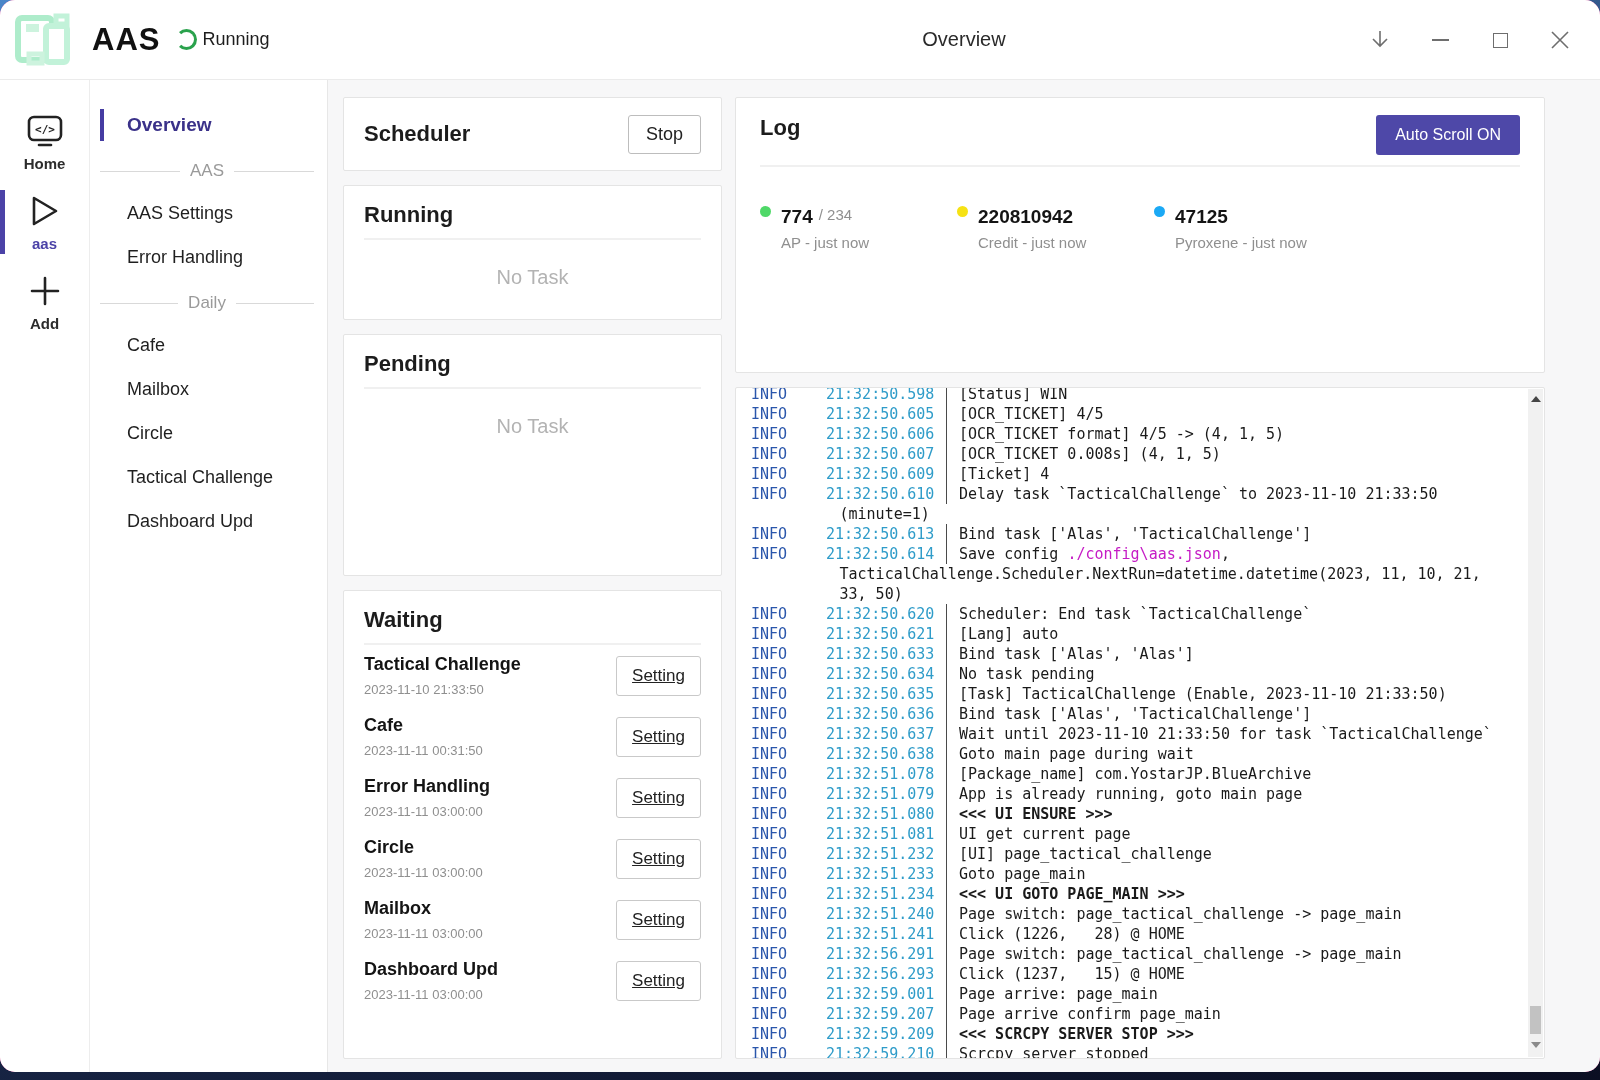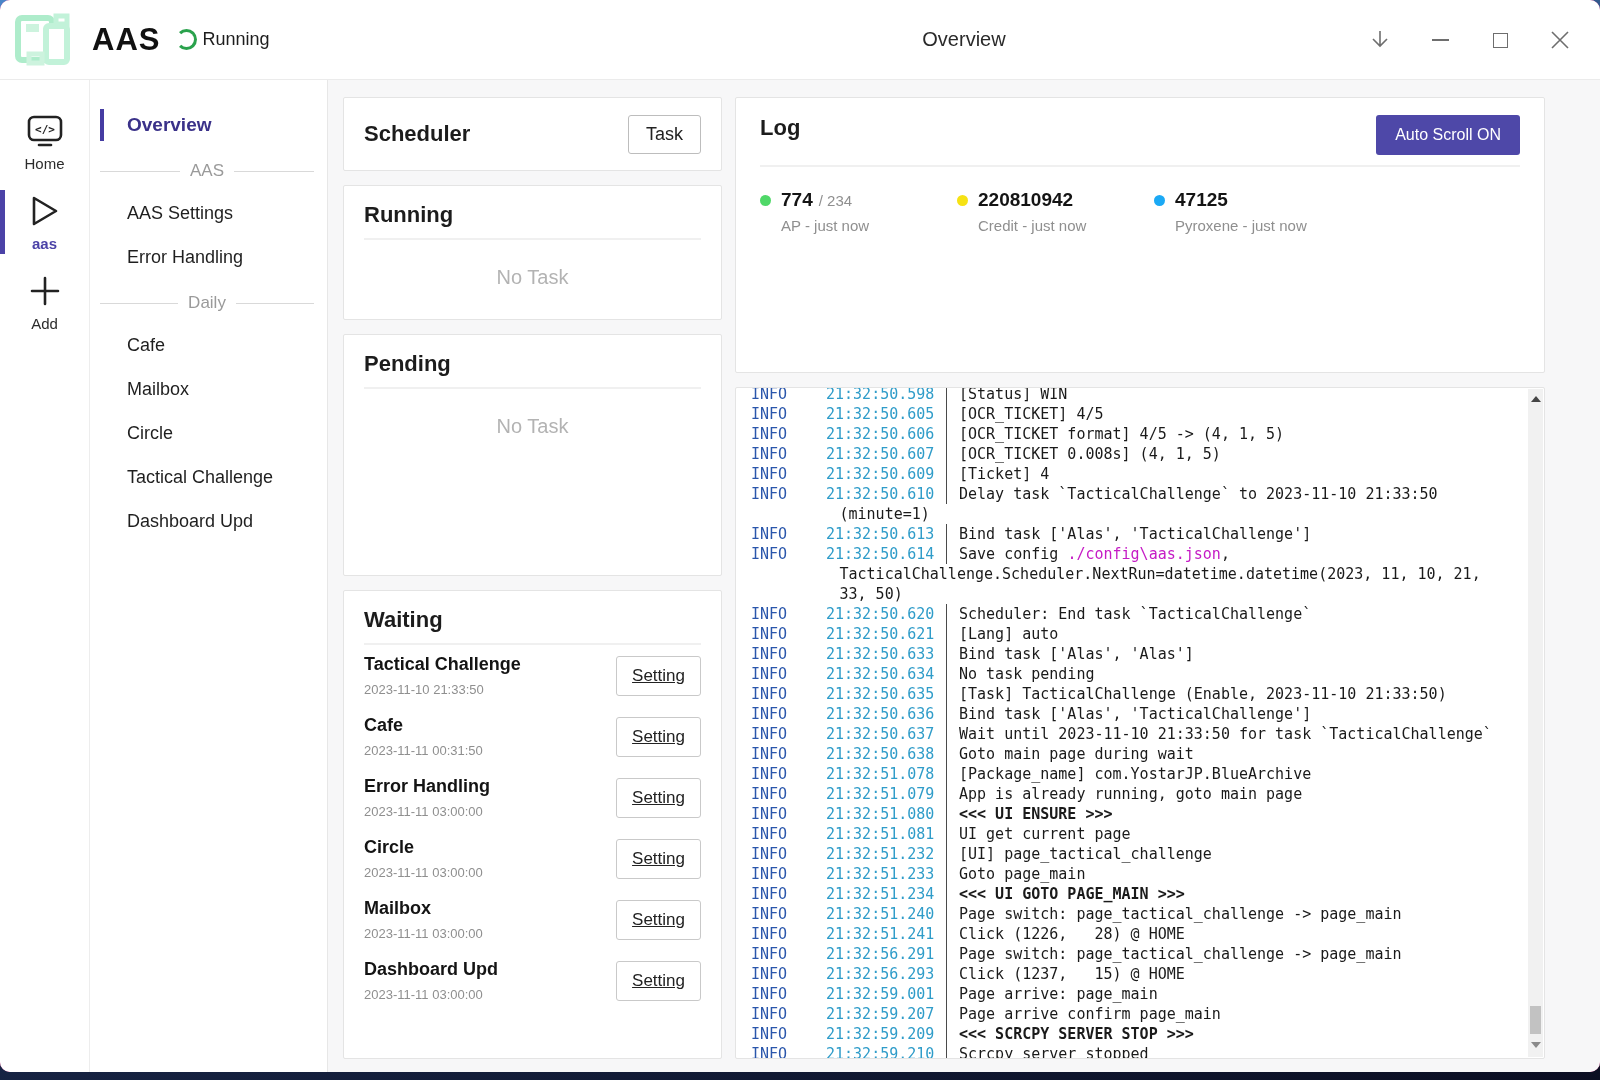--- a/index.html
+++ b/index.html
@@ -1,39 +1,39 @@
 <!DOCTYPE html>
 <html><head>
 <meta charset="utf-8">
 <style>
   * { margin:0; padding:0; box-sizing:border-box; }
   html,body { width:1600px; height:1080px; overflow:hidden; }
   body { font-family:"Liberation Sans", sans-serif; background:linear-gradient(165deg,#4a86c8 0%,#1d2f55 55%,#0b0e22 100%); position:relative; }
 
-  .window { position:absolute; left:0; top:0; right:0; bottom:8px; background:#ec4899; border-radius:10px; overflow:hidden; display:flex; flex-direction:column; }
+  .window { position:absolute; left:0; top:0; right:0; bottom:8px; background:#ec4899; border-radius:15px; overflow:hidden; display:flex; flex-direction:column; }
 
   
   .titlebar { height:80px; background:#fff; border-bottom:1px solid #ebebeb; display:flex; align-items:center; padding:0 22px 0 10px; position:relative; flex:none; }
   .logo { width:66px; height:58px; flex:none; }
   .app-name { font-size:31px; font-weight:800; color:#111; letter-spacing:1px; margin-left:16px; }
   .spinner { width:21px; height:21px; border-radius:50%; border:3.5px solid #2aa24c; border-left-color:transparent; margin-left:16px; animation:spin 1.2s linear infinite; }
   @keyframes spin { to { transform:rotate(360deg);} }
   .status-text { font-size:18px; color:#1d1d1d; margin-left:5px; }
   .win-title { position:absolute; left:328px; right:0; text-align:center; font-size:20px; color:#2a2a2a; pointer-events:none; }
   .win-controls { position:absolute; right:26px; top:0; height:80px; display:flex; align-items:center; gap:32px; }
   .wc { width:28px; height:28px; display:flex; align-items:center; justify-content:center; cursor:pointer; }
   .wc svg { stroke:#6e6e6e; stroke-width:1.6; fill:none; }
   .wc .max-box { width:15px; height:15px; border:1.5px solid #6e6e6e; }
   .wc .min-bar { width:17px; height:1.8px; background:#6e6e6e; }
 
   
   .app-body { flex:1; display:flex; min-height:0; }
   .rail { width:90px; background:#fff; border-right:1px solid #ededed; flex:none; padding-top:22px; display:flex; flex-direction:column; align-items:center; }
   .rail-item { position:relative; width:100%; display:flex; flex-direction:column; align-items:center; padding:12px 0 10px; cursor:pointer; }
-  .rail-item .ri-label { font-size:15px; color:#2c2c2c; margin-top:7px; }
+  .rail-item .ri-label { font-size:15px; color:#2c2c2c; margin-top:7px;font-weight:bold; }
   .rail-item.active::before { content:''; position:absolute; left:0; top:8px; bottom:8px; width:5px; background:#4b42a7; }
   .rail-item.active .ri-label { color:#4b42a7; font-weight:700; }
 
   .side-nav { width:238px; background:#fff; border-right:1px solid #e7e7e7; flex:none; padding-top:24px; }
   .nav-item { position:relative; padding:10px 10px 10px 37px; font-size:18px; color:#1f1f1f; cursor:pointer; margin-bottom:3px; }
   .nav-item.active { color:#3a3189; font-weight:700; font-size:19px; }
   .nav-item.active::before { content:''; position:absolute; left:10px; top:5px; bottom:5px; width:4px; background:#453ca2; }
   .nav-divider { display:flex; align-items:center; gap:10px; padding:12px 13px 12px 10px; color:#9a9a9a; font-size:17px; }
   .nav-divider .line { flex:1; height:1px; background:#d9d9d9; }
 
@@ -57,21 +57,21 @@
   .wait-row { display:flex; align-items:center; justify-content:space-between; padding:9px 0; }
   .wait-name { font-size:18px; font-weight:700; color:#141414; }
   .wait-time { font-size:13px; color:#8f8f8f; margin-top:7px; }
   .setting-btn { font-size:17px; padding:9px 15px; border-color:#c9c9c9;text-decoration:underline; }
 
   .log-head-card { height:276px; padding:17px 24px; flex:none; }
   .log-head-top { display:flex; align-items:flex-start; justify-content:space-between; }
   .autoscroll-btn { background:#4e48a8; color:#fff; border:none; border-radius:3px; font-size:16px; padding:11px 19px; cursor:pointer; font-family:inherit; }
   .stats-row { display:flex; margin-top:22px; }
   .stat { width:197px; flex:none; }
-  .stat-top { display:flex; align-items:center; }
+  .stat-top { display:flex; align-items:flex-start;margin-top:17px; }
   .stat-dot { width:11px; height:11px; border-radius:50%; flex:none; margin-right:10px; }
   .stat-value { font-size:19px; font-weight:700; color:#141414; }
   .stat-suffix { font-size:15px; color:#8f8f8f; margin-left:6px; }
   .stat-label { font-size:15px; color:#8f8f8f; margin:6px 0 0 21px; }
 
   .log-card { flex:1; position:relative; overflow:hidden; padding:6px 30px 6px 15px; }
   .log-lines { font-family:"DejaVu Sans Mono","Liberation Mono",monospace; font-size:15px; line-height:20px; white-space:pre; margin-top:-10px; }
   .log-line { display:flex; }
   .log-lv { width:75px; flex:none; }
   .log-time { width:120px; flex:none; }
@@ -165,21 +165,21 @@
         <div class="nav-item">Mailbox</div>
         <div class="nav-item">Circle</div>
         <div class="nav-item">Tactical Challenge</div>
         <div class="nav-item">Dashboard Upd</div>
       </div>
 
     <div class="main">
       <div class="col-mid">
         <div class="card scheduler-card">
           <span class="card-title">Scheduler</span>
-          <button class="btn stop-btn">Task</button>
+          <button class="btn stop-btn">Stop</button>
         </div>
 
         <div class="card running-card">
           <div class="card-title">Running</div>
           <div class="card-hr"></div>
           <div class="empty-label">No Task</div>
         </div>
 
         <div class="card pending-card">
           <div class="card-title">Pending</div>

